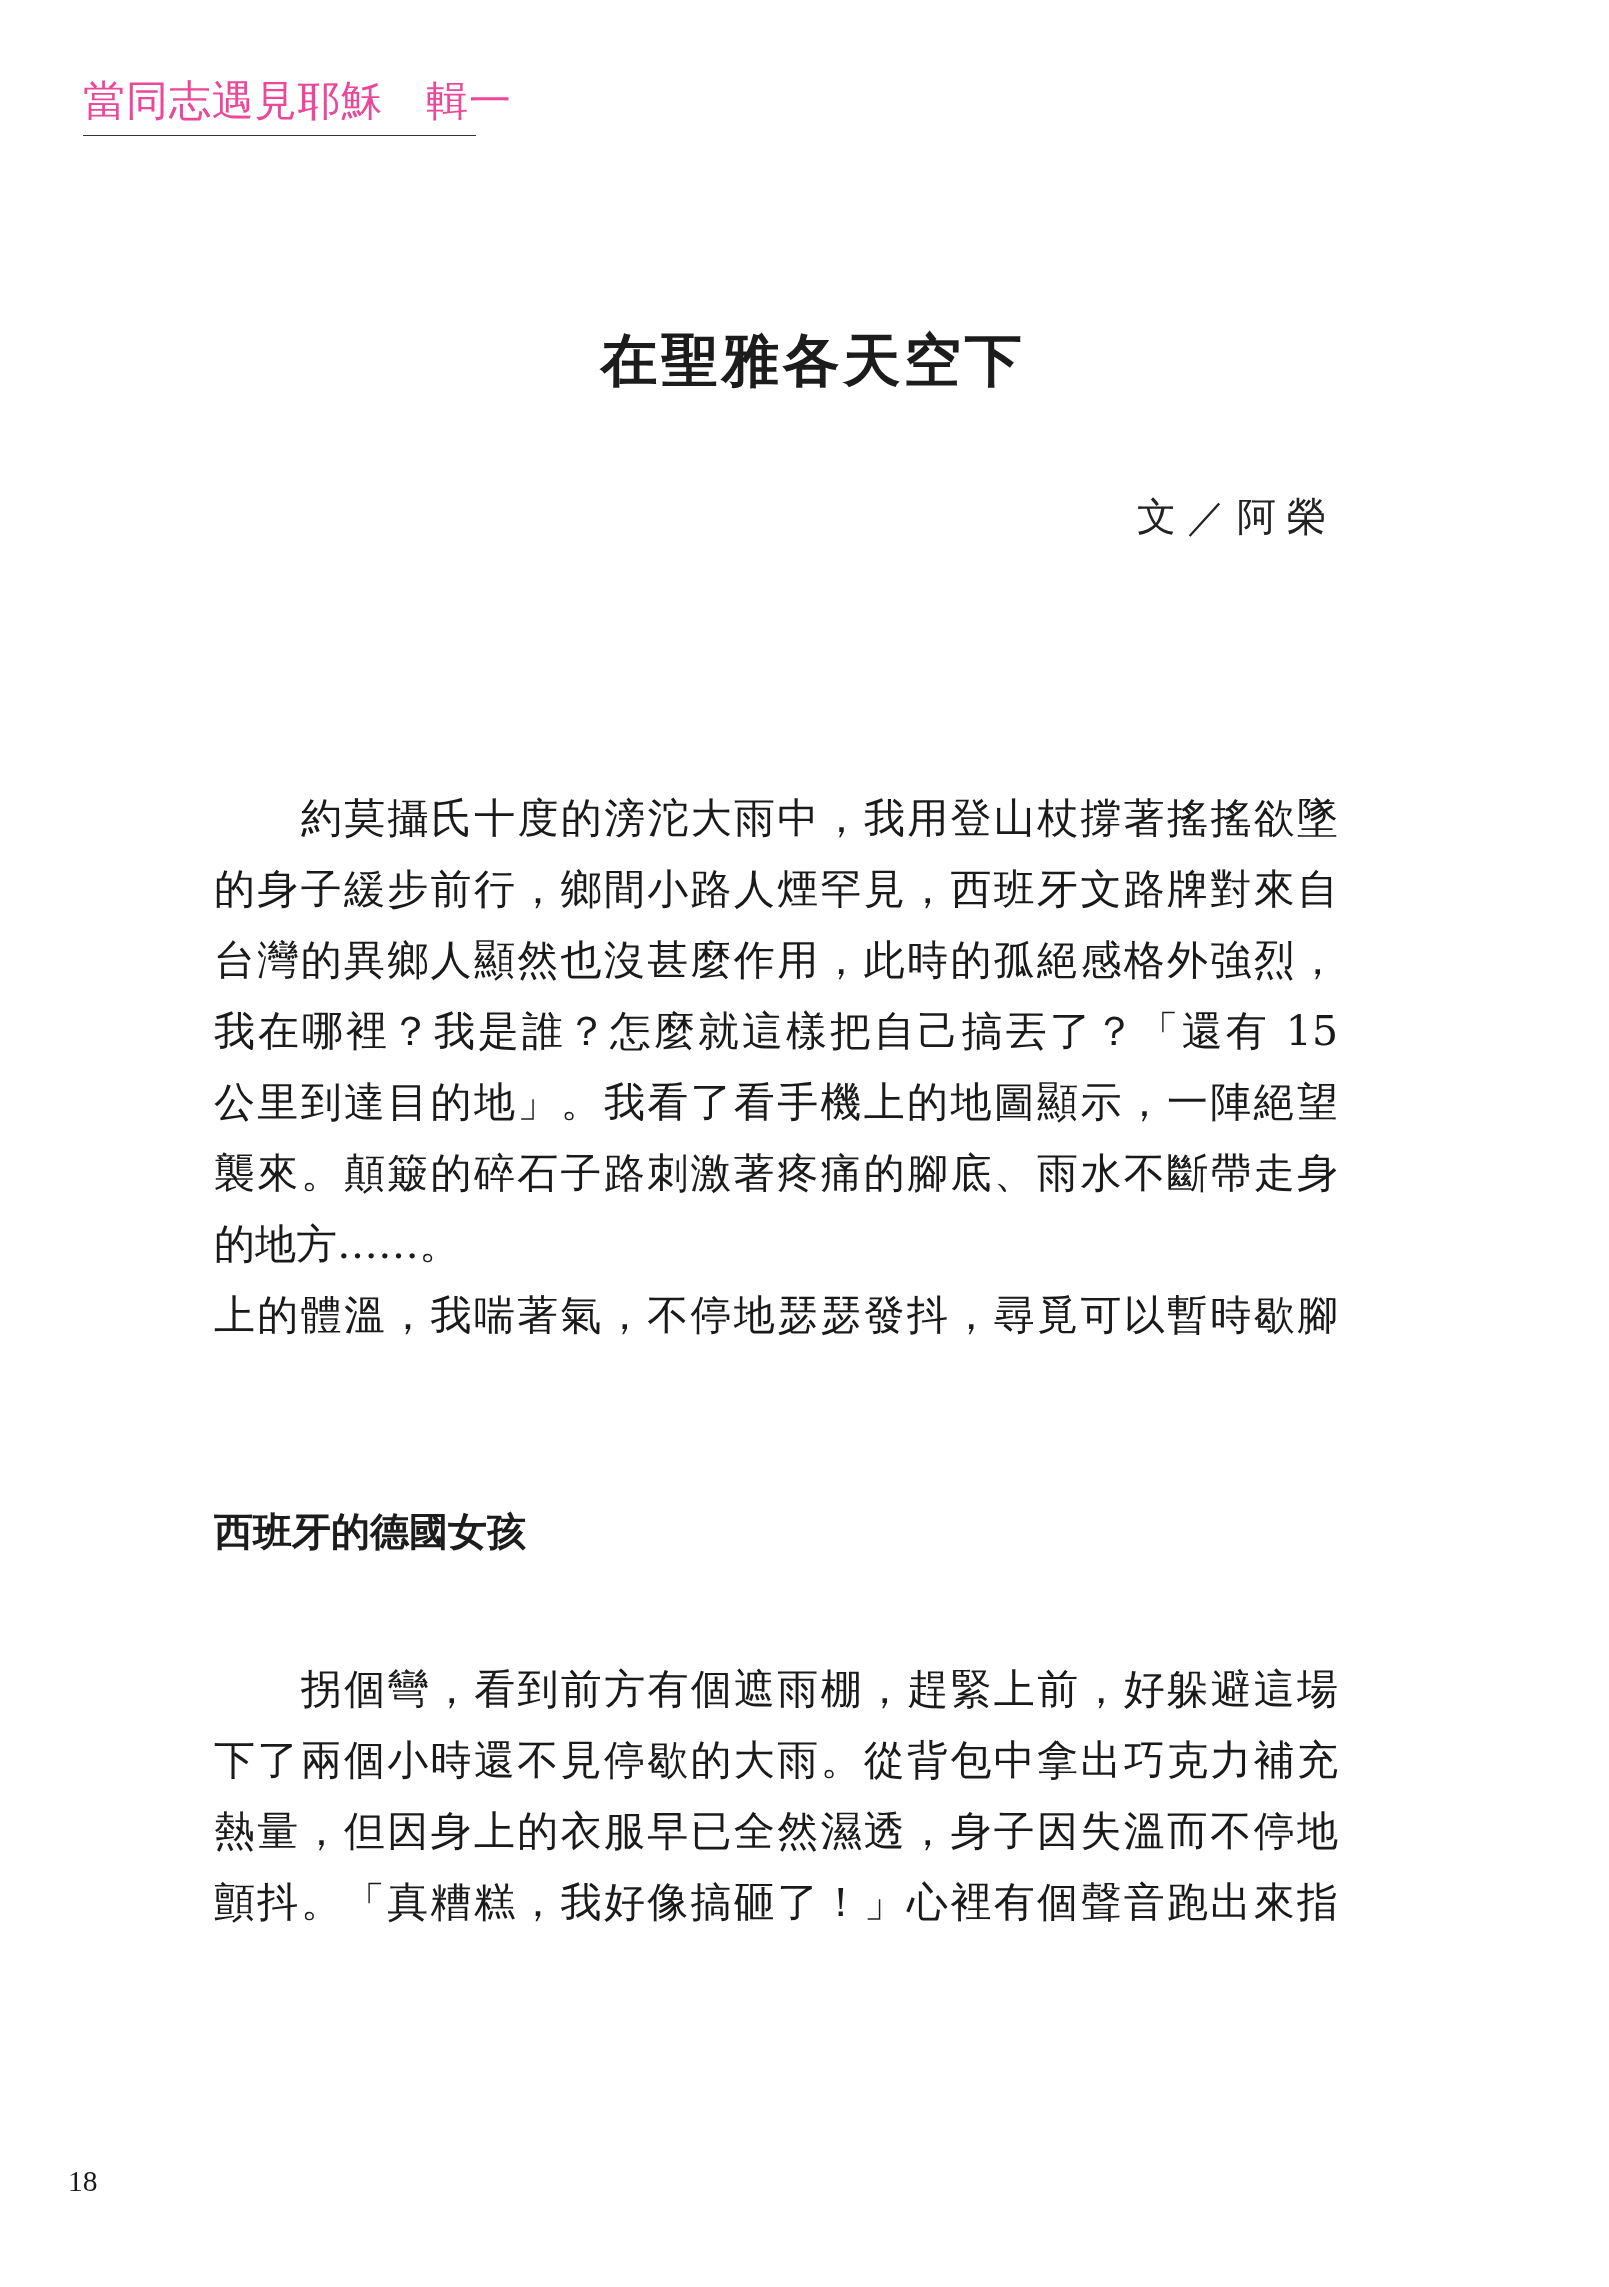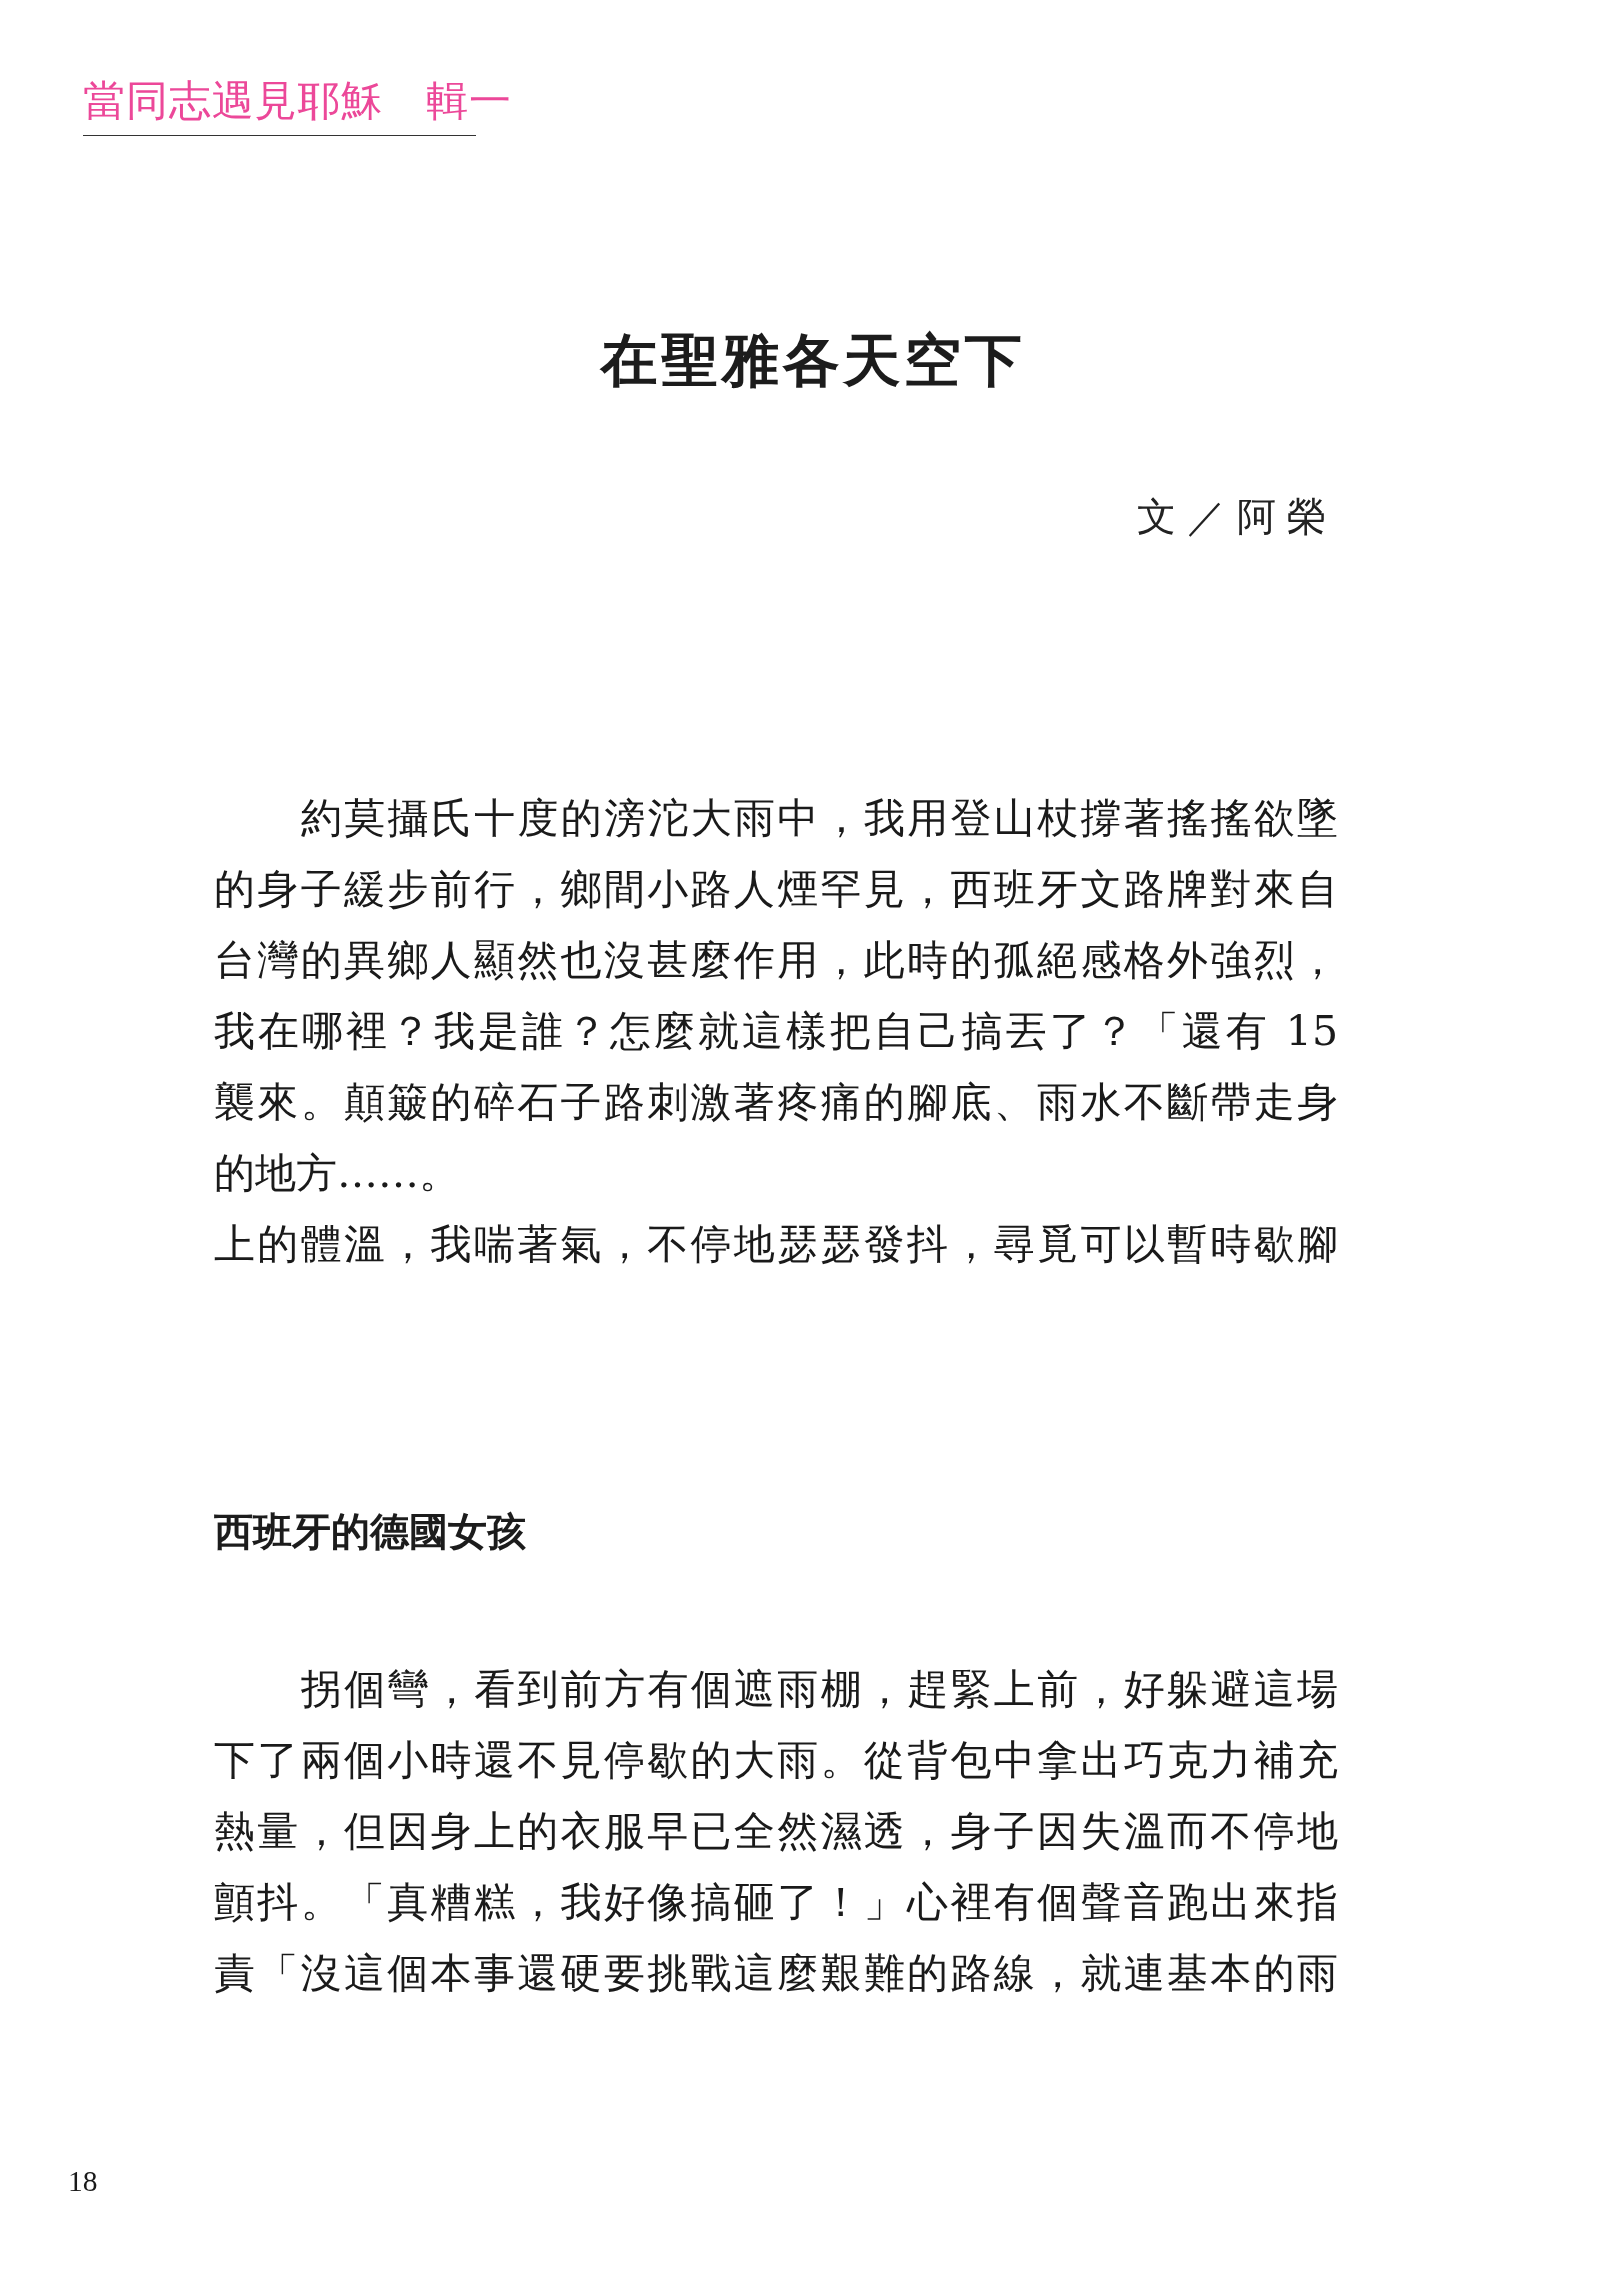--- a/index.html
+++ b/index.html
@@ -33,29 +33,29 @@
 
 <h1 class="title" style="margin:8px;">在聖雅各天空下</h1>
 
 <div class="byline">文／阿榮</div>
 
 <div class="para para1">
   <span class="line indent">約莫攝氏十度的滂沱大雨中，我用登山杖撐著搖搖欲墜</span>
   <span class="line">的身子緩步前行，鄉間小路人煙罕見，西班牙文路牌對來自</span>
   <span class="line">台灣的異鄉人顯然也沒甚麼作用，此時的孤絕感格外強烈，</span>
   <span class="line">我在哪裡？我是誰？怎麼就這樣把自己搞丟了？「還有 15</span>
+  <span class="line">公里到達目的地」。我看了看手機上的地圖顯示，一陣絕望</span>
   <span class="line">襲來。顛簸的碎石子路刺激著疼痛的腳底、雨水不斷帶走身</span>
   <span class="line last">的地方……。</span>
   <span class="line">上的體溫，我喘著氣，不停地瑟瑟發抖，尋覓可以暫時歇腳</span>
 </div>
 
 <h2 class="subheading" style="margin:0;">西班牙的德國女孩</h2>
 
 <div class="para para2">
   <span class="line indent">拐個彎，看到前方有個遮雨棚，趕緊上前，好躲避這場</span>
   <span class="line">下了兩個小時還不見停歇的大雨。從背包中拿出巧克力補充</span>
   <span class="line">熱量，但因身上的衣服早已全然濕透，身子因失溫而不停地</span>
   <span class="line">顫抖。「真糟糕，我好像搞砸了！」心裡有個聲音跑出來指</span>
-  <span class="line">責「沒這個本事還硬要挑戰這麼艱難的路線，就連基本的雨</span>
 </div>
 
 <div class="page-number">18</div>
 
 
 </body></html>

